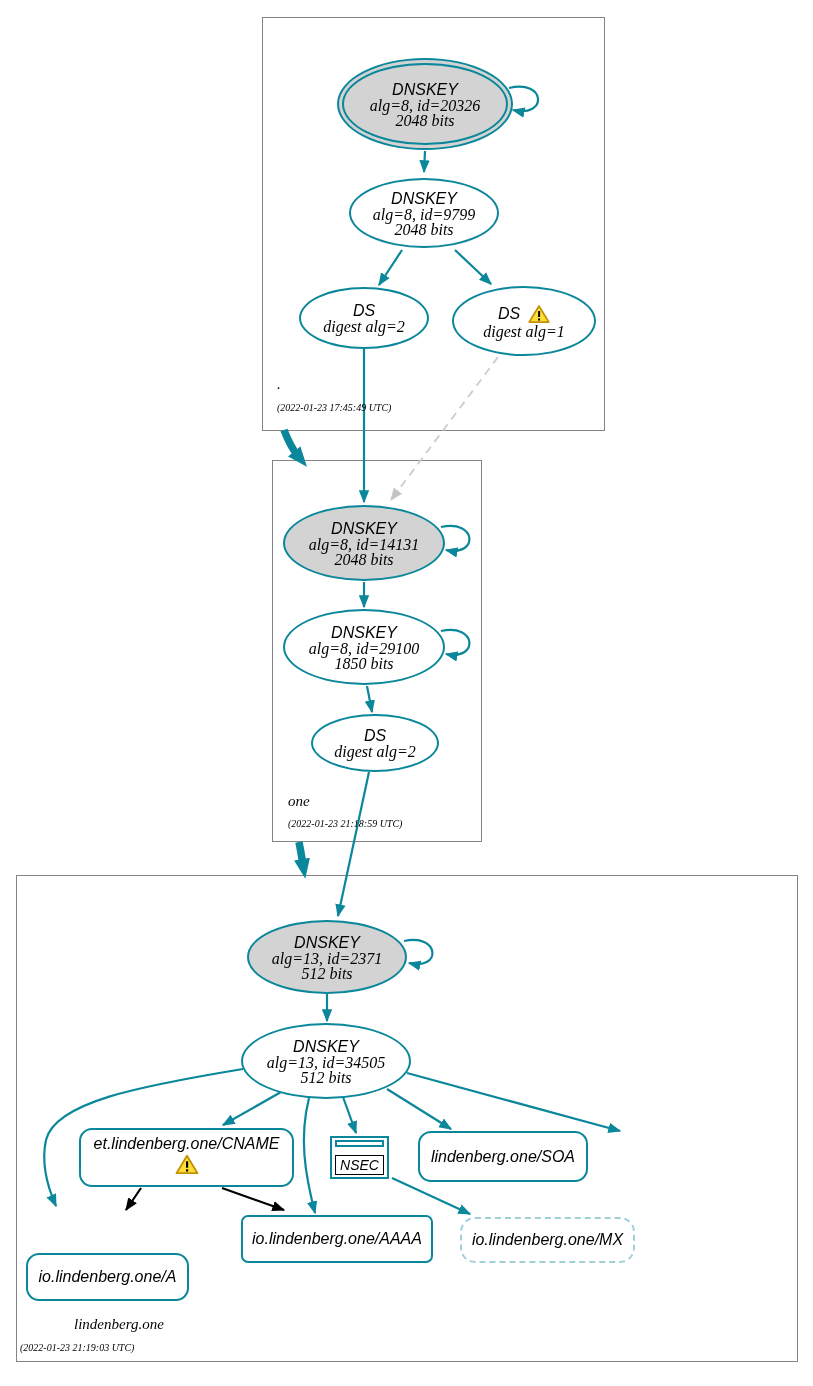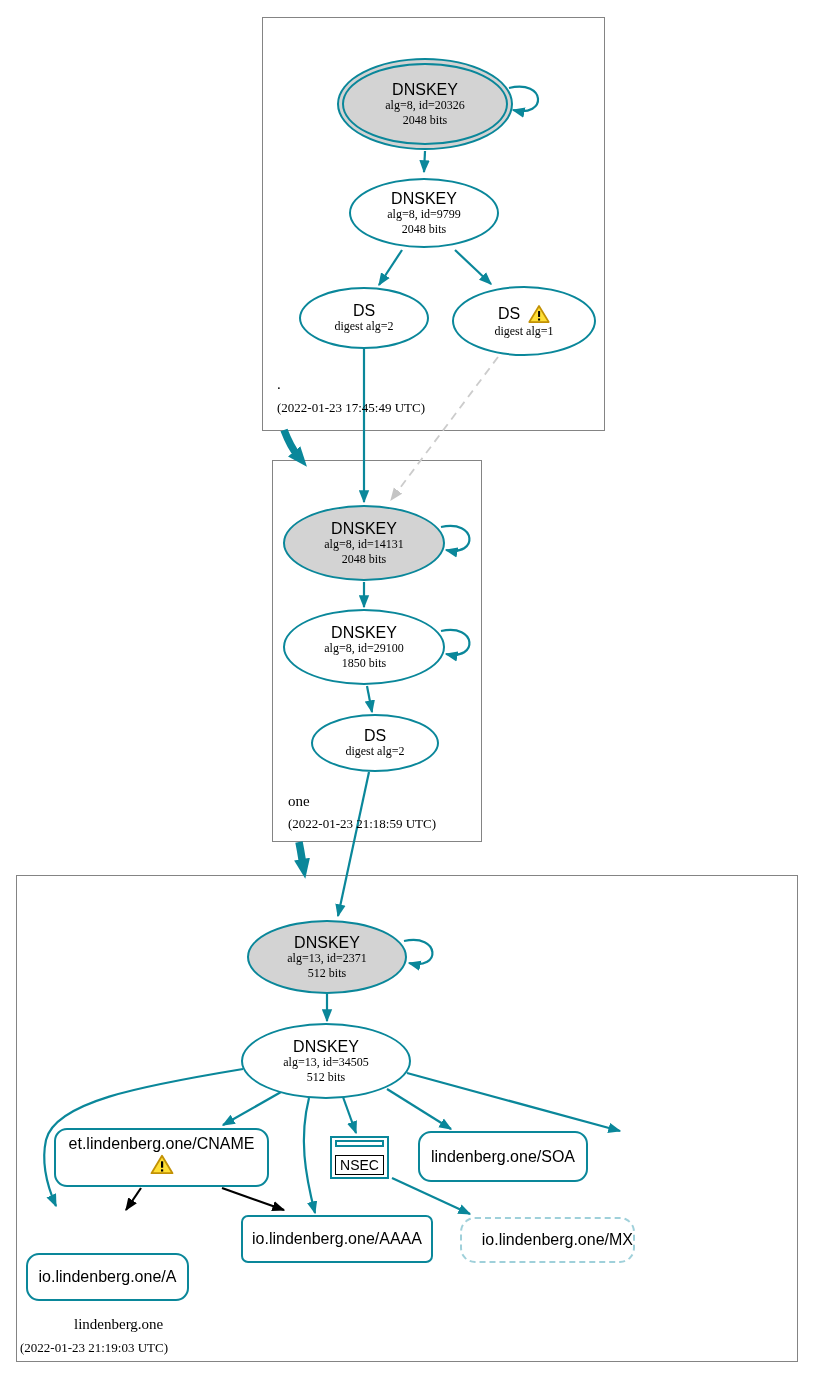--- a/index.html
+++ b/index.html
@@ -5,48 +5,48 @@
   :root{
     --teal:#0a879a;
     --gray-fill:#d3d3d3;
     --zone-border:#848484;
     --dash-gray:#cccccc;
     --dash-teal:#9fd0da;
   }
   html,body{margin:0;padding:0;background:#fff;}
   .canvas{
     position:relative;width:813px;height:1386px;background:#ffffff;
-    font-family:"Liberation Sans",sans-serif;color:#000;overflow:hidden;
+    font-family:"Liberation Sans",sans-serif;color:#000;overflow:hidden;font-style:italic;
   }
   .edges{position:absolute;left:0;top:0;width:813px;height:1386px;pointer-events:none;}
   .zone{position:absolute;border:1px solid var(--zone-border);background:transparent;box-sizing:border-box;}
   .zone-label{position:absolute;font-family:"Liberation Serif",serif;font-size:15px;line-height:16px;}
-  .zone-ts{position:absolute;font-family:"Liberation Serif",serif;font-size:13px;line-height:15px;}
+  .zone-ts{position:absolute;font-family:"Liberation Serif",serif;font-size:10px;line-height:15px;}
   .ellipse{
     position:absolute;border:2px solid var(--teal);border-radius:50%;background:#fff;
     display:flex;flex-direction:column;align-items:center;justify-content:center;
     text-align:center;box-sizing:border-box;
   }
   .ellipse.gray{background:var(--gray-fill);}
   .ellipse.double{padding:0;}
   .inner-ellipse{
     position:absolute;left:3px;top:3px;right:3px;bottom:3px;border:2px solid var(--teal);
     border-radius:50%;display:flex;flex-direction:column;align-items:center;justify-content:center;
     text-align:center;background:transparent;
   }
   .ntitle{font-size:16px;line-height:17px;}
-  .ndetail{font-family:"Liberation Serif",serif;font-size:12px;line-height:15px;}
+  .ndetail{font-family:"Liberation Serif",serif;font-size:16px;line-height:15px;}
   .title-row{display:flex;align-items:center;justify-content:center;gap:8px;}
   .rrset{
     position:absolute;border:2px solid var(--teal);border-radius:13px;background:#fff;
     display:flex;align-items:center;justify-content:center;font-size:16px;box-sizing:border-box;
     text-align:center;
   }
-  .rrset.dashed{border:2px dashed var(--dash-teal);border-radius:15px;justify-content:flex-end;}
-  .rrset.col{flex-direction:column;justify-content:flex-start;padding-top:5px;gap:1px;}
+  .rrset.dashed{border:2px dashed var(--dash-teal);border-radius:15px;}
+  .rrset.col{flex-direction:column;justify-content:flex-start;padding-top:5px;gap:1px;margin-left:25px;}
   .nsec{
     position:absolute;border:2px solid var(--teal);background:#fff;box-sizing:border-box;
     padding:2px 3px;display:flex;flex-direction:column;gap:8px;align-items:stretch;
   }
   .nsec-strip{height:11px;border:2px solid var(--teal);box-sizing:border-box;background:#fff;}
   .nsec-label{
     border:1px solid #000;box-sizing:border-box;font-size:14px;line-height:18px;
     text-align:center;flex:0 0 auto;
   }
 </style>

